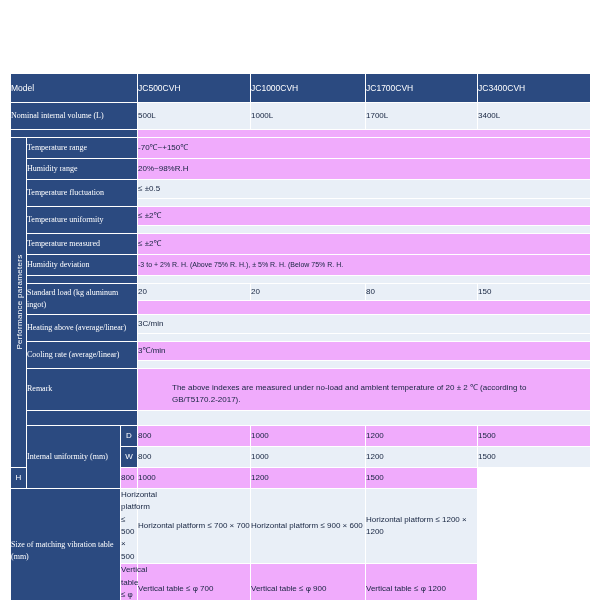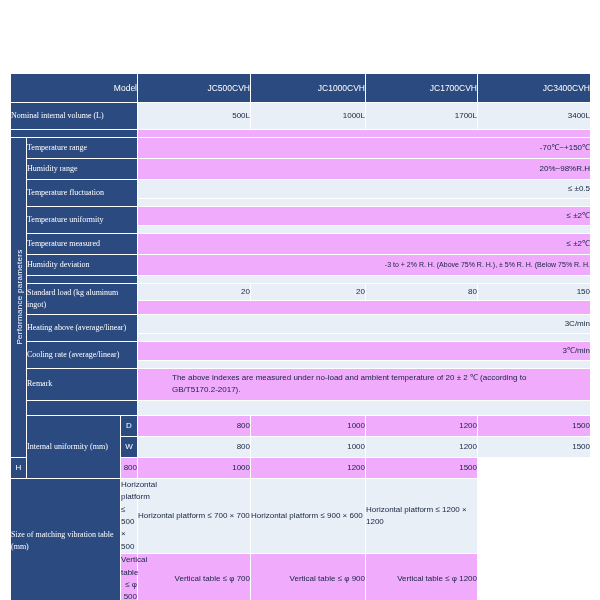--- a/index.html
+++ b/index.html
@@ -23,41 +23,41 @@
   }
   table.spec td {
     border: 1px solid #ffffff;
     padding: 0;
     vertical-align: middle;
   }
   
   .hdr {
     background: #2b4a80;
     color: #ffffff;
-    text-align: right;
+    text-align: left;
     font-size: 8.5px;
     height: 28px;
   }
   .lbl {
     background: #2b4a80;
     color: #ffffff;
     font-size: 8px;
     padding: 4px 0 4px 16px;
     line-height: 1.5;
     font-family: Liberation Serif, serif;
   }
   .lbl-c {
     background: #2b4a80;
     color: #ffffff;
     font-size: 8px;
     text-align: center;
     line-height: 1.5;
   }
   .val {
-    text-align: right;
+    text-align: left;
     font-size: 8px;
     color: #15233f;
     line-height: 1.55;
     margin-top: 8px;
   }
   .val-l {
     text-align: left;
     font-size: 8px;
     color: #15233f;
     line-height: 1.55;
@@ -187,21 +187,21 @@
       <tr>
         <td class="lbl" colspan="2" rowspan="2">Cooling rate (average/linear)</td>
         <td class="val bg-mid" colspan="4" style="height:18px">3℃/min</td>
       </tr>
       <tr class="spacer-row">
         <td class="bg-light" colspan="4"></td>
       </tr>
 
       <tr>
         <td class="lbl" colspan="2" style="height:22px">Remark</td>
-        <td class="val-l bg-mid" colspan="4" style="padding:3px 20px 3px 34px">The above indexes are measured under no-load and ambient temperature of 20 ± 2 ℃ (according to GB/T5170.2-2017).</td>
+        <td class="val-l bg-mid" colspan="4" style="padding:13px 20px 3px 34px">The above indexes are measured under no-load and ambient temperature of 20 ± 2 ℃ (according to GB/T5170.2-2017).</td>
       </tr>
       <tr class="spacer-row">
         <td class="lbl" colspan="2" style="height:14px"></td>
         <td class="bg-light" colspan="4"></td>
       </tr>
 
       <tr>
         <td class="lbl" rowspan="3">Internal uniformity (mm)</td>
         <td class="lbl-c" style="height:20px">D</td>
         <td class="val bg-mid">800</td>

